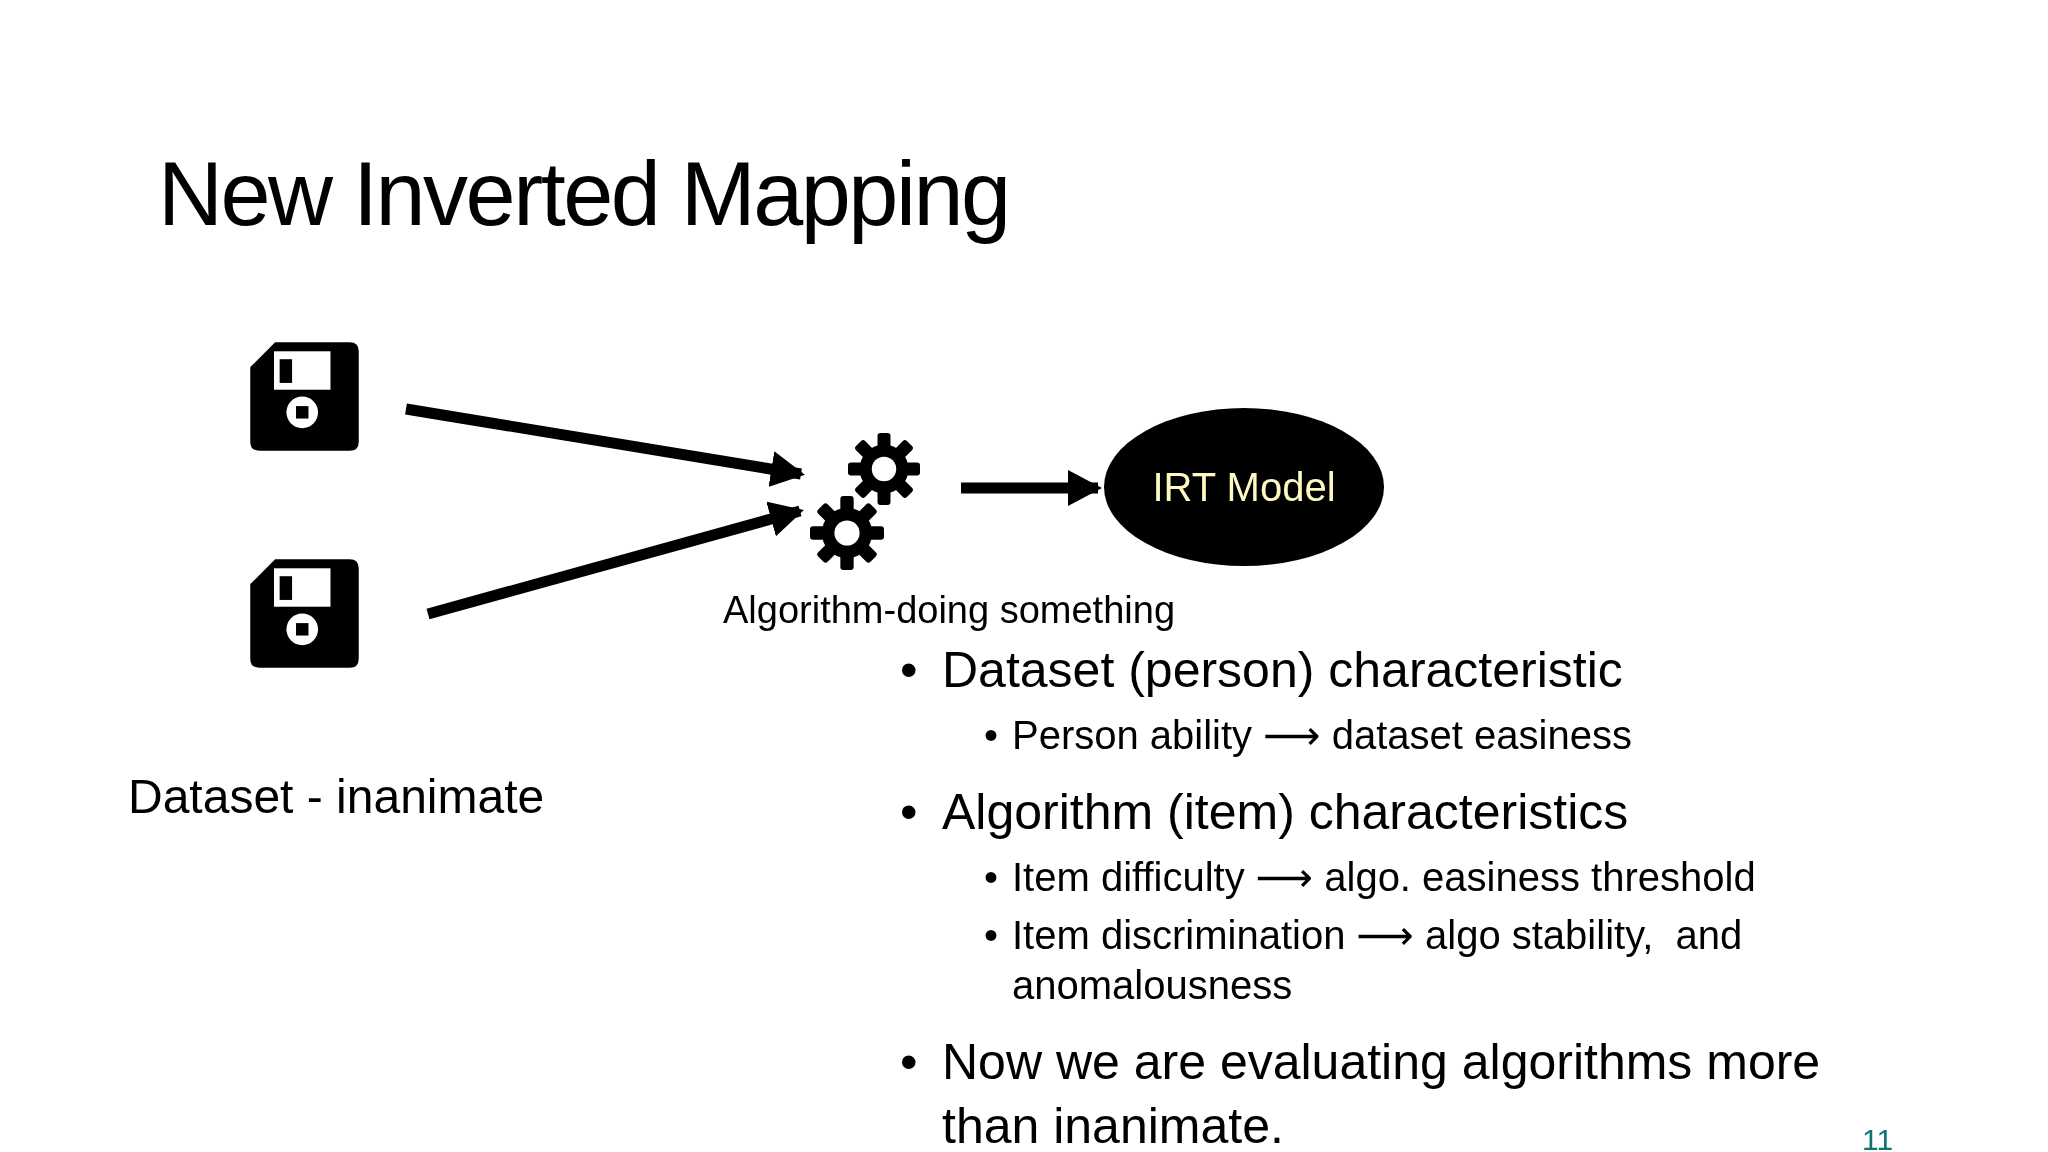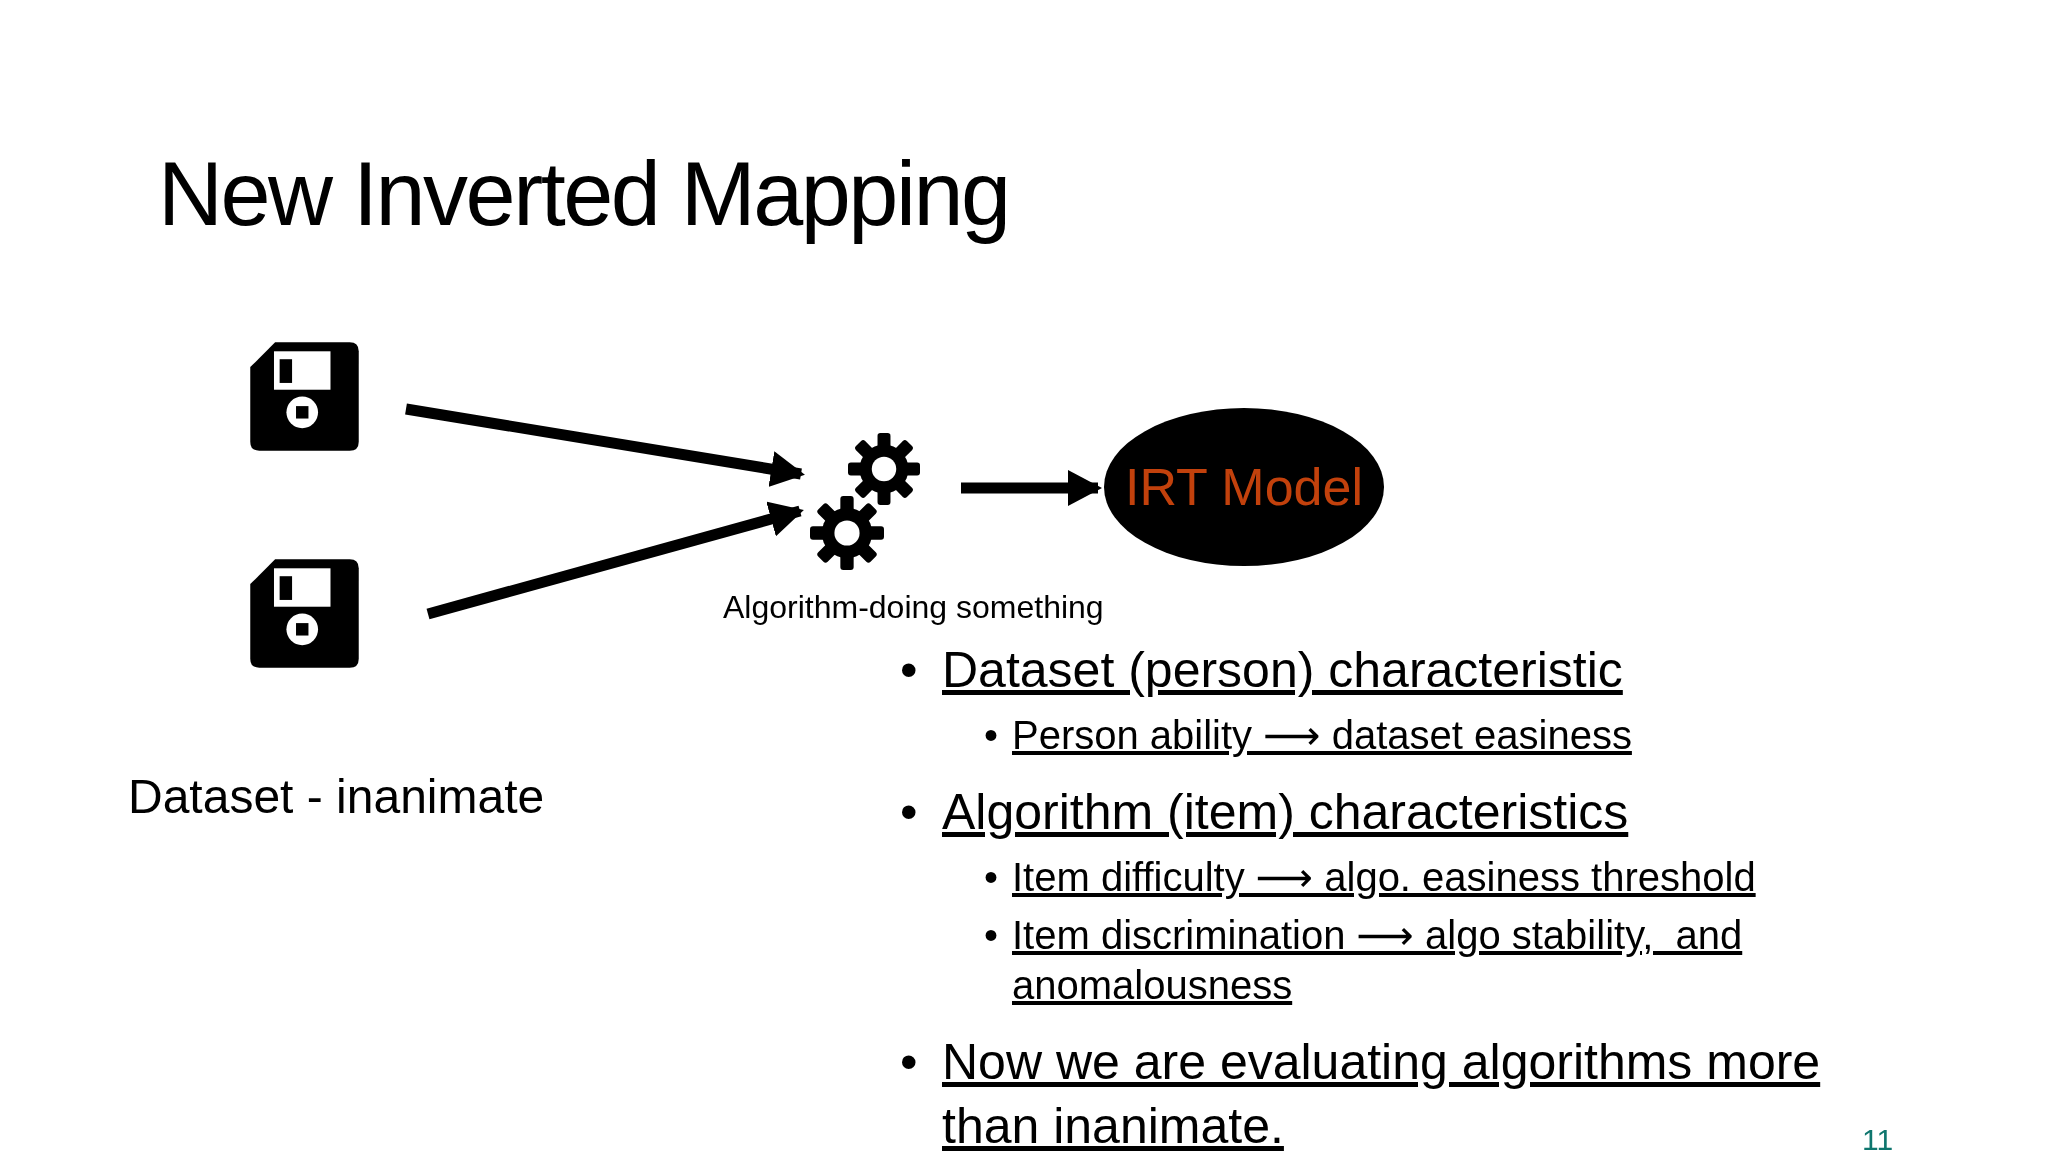--- a/index.html
+++ b/index.html
@@ -12,35 +12,35 @@
     letter-spacing:-2.5px;font-weight:400;color:#000;white-space:nowrap;
   }
   .icon-floppy{position:absolute;width:113px;height:115px;}
   .floppy1{left:248px;top:299px;}
   .floppy2{left:248px;top:516px;}
   .gear{position:absolute;}
   .gear1{left:848px;top:393px;width:72px;height:72px;}
   .gear2{left:810px;top:456px;width:74px;height:74px;}
   .arrows{position:absolute;left:0;top:0;width:2048px;height:1152px;pointer-events:none;}
   .dataset-label{position:absolute;left:128px;top:729px;font-size:48px;line-height:1.15;white-space:nowrap;}
-  .algo-label{position:absolute;left:723px;top:549px;font-size:32px;line-height:1.15;white-space:nowrap;}
+  .algo-label{position:absolute;left:723px;top:549px;font-size:38px;line-height:1.15;white-space:nowrap;}
   .ellipse{
     position:absolute;left:1104px;top:368px;width:280px;height:158px;background:#000;
     border-radius:50%;display:flex;align-items:center;justify-content:center;
   }
-  .ellipse .lbl{color:#c2410c;font-size:52px;white-space:nowrap;}
+  .ellipse .lbl{color:#fef9c3;font-size:40px;white-space:nowrap;}
   .bullets{position:absolute;left:900px;top:598px;width:1100px;}
   .li{display:flex;align-items:flex-start;}
   .l1{font-size:50px;line-height:64px;}
   .l2{font-size:40px;line-height:50px;margin-left:84px;}
   .l1 + .l1, .l2 + .l1{margin-top:20px;}
   .l1 + .l2, .l2 + .l2{margin-top:8px;}
   .l1 .dot{flex:0 0 42px;}
   .l2 .dot{flex:0 0 28px;}
-  .li .txt{white-space:pre-wrap;text-decoration:underline;}
+  .li .txt{white-space:pre-wrap;}
   .page-number{position:absolute;left:1862px;top:1083px;font-size:30px;color:#0f766e;}
 </style>
 </head>
 <body>
 
 <div class="slide">
 
   <div class="title">New Inverted Mapping</div>
 
   <svg class="icon-floppy floppy1" viewBox="0 0 100 100">

